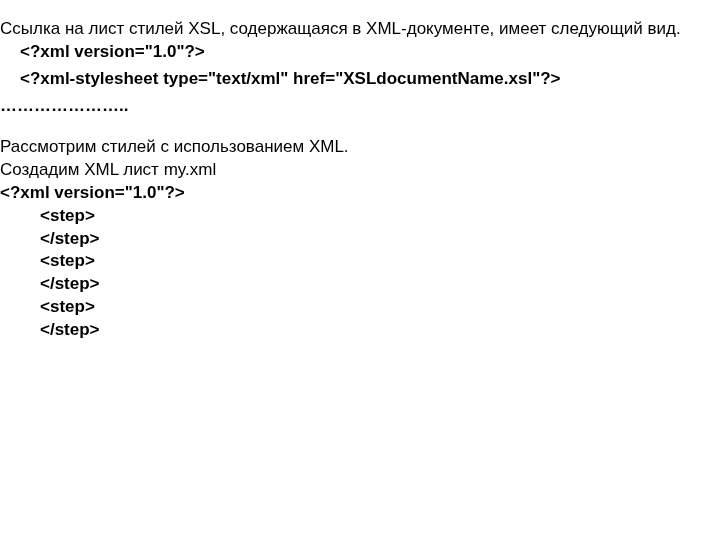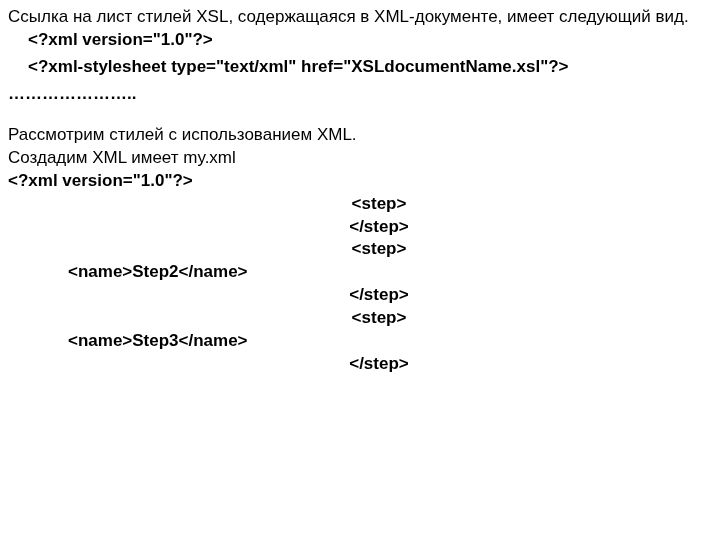--- a/index.html
+++ b/index.html
@@ -6,38 +6,39 @@
     margin: 0;
     padding: 0;
     width: 720px;
     height: 540px;
     background: #ffffff;
     font-family: Arial, "Helvetica Neue", Helvetica, sans-serif;
     font-size: 17px;
     color: #000;
   }
   .page {
-    padding: 6px 10px 10px 8px;
+    padding: 6px 10px 10px 0;
     line-height: 1.35;
+    margin-top: 12px;
   }
   .para {
     color: #000;
     margin: 0;
   }
   .hang {
     padding-left: 28px;
     text-indent: -28px;
   }
   .bold { font-weight: bold; }
   .code { font-family: Arial, sans-serif; }
   .dots { color: #000; padding-left: 0; }
   .spacer-s { height: 4px; }
   .spacer-m { height: 18px; }
   .ind1 { padding-left: 20px; }
-  .ind2 { padding-left: 40px; text-align: center; }
+  .ind2 { padding-left: 40px; }
   .ind3 { padding-left: 60px; }
 </style>
 </head>
 <body>
 
 <div class="page">
 
   <p class="para hang">Ссылка на лист стилей XSL, содержащаяся в XML-документе, имеет следующий вид.</p>
 
   <div class="bold code ind1">&lt;?xml version="1.0"?&gt;</div>
@@ -47,30 +48,28 @@
   <div class="bold code ind1">&lt;?xml-stylesheet type="text/xml"  href="XSLdocumentName.xsl"?&gt;</div>
 
   <div class="spacer-s"></div>
 
   <div class="dots bold">…………………..</div>
 
   <div class="spacer-m"></div>
 
   <div class="para">Рассмотрим стилей с использованием XML.</div>
 
-  <div class="para">Создадим XML имеет my.xml</div>
+  <div class="para">Создадим XML лист my.xml</div>
 
   <div class="bold code">&lt;?xml version="1.0"?&gt;</div>
 
 
   <div class="bold code ind2">&lt;step&gt;</div>
   <div class="bold code ind2">&lt;/step&gt;</div>
 
   <div class="bold code ind2">&lt;step&gt;</div>
-  <div class="bold code ind3">&lt;name&gt;Step2&lt;/name&gt;</div>
   <div class="bold code ind2">&lt;/step&gt;</div>
 
   <div class="bold code ind2">&lt;step&gt;</div>
-  <div class="bold code ind3">&lt;name&gt;Step3&lt;/name&gt;</div>
   <div class="bold code ind2">&lt;/step&gt;</div>
 
 
 </div>
 
 </body></html>

